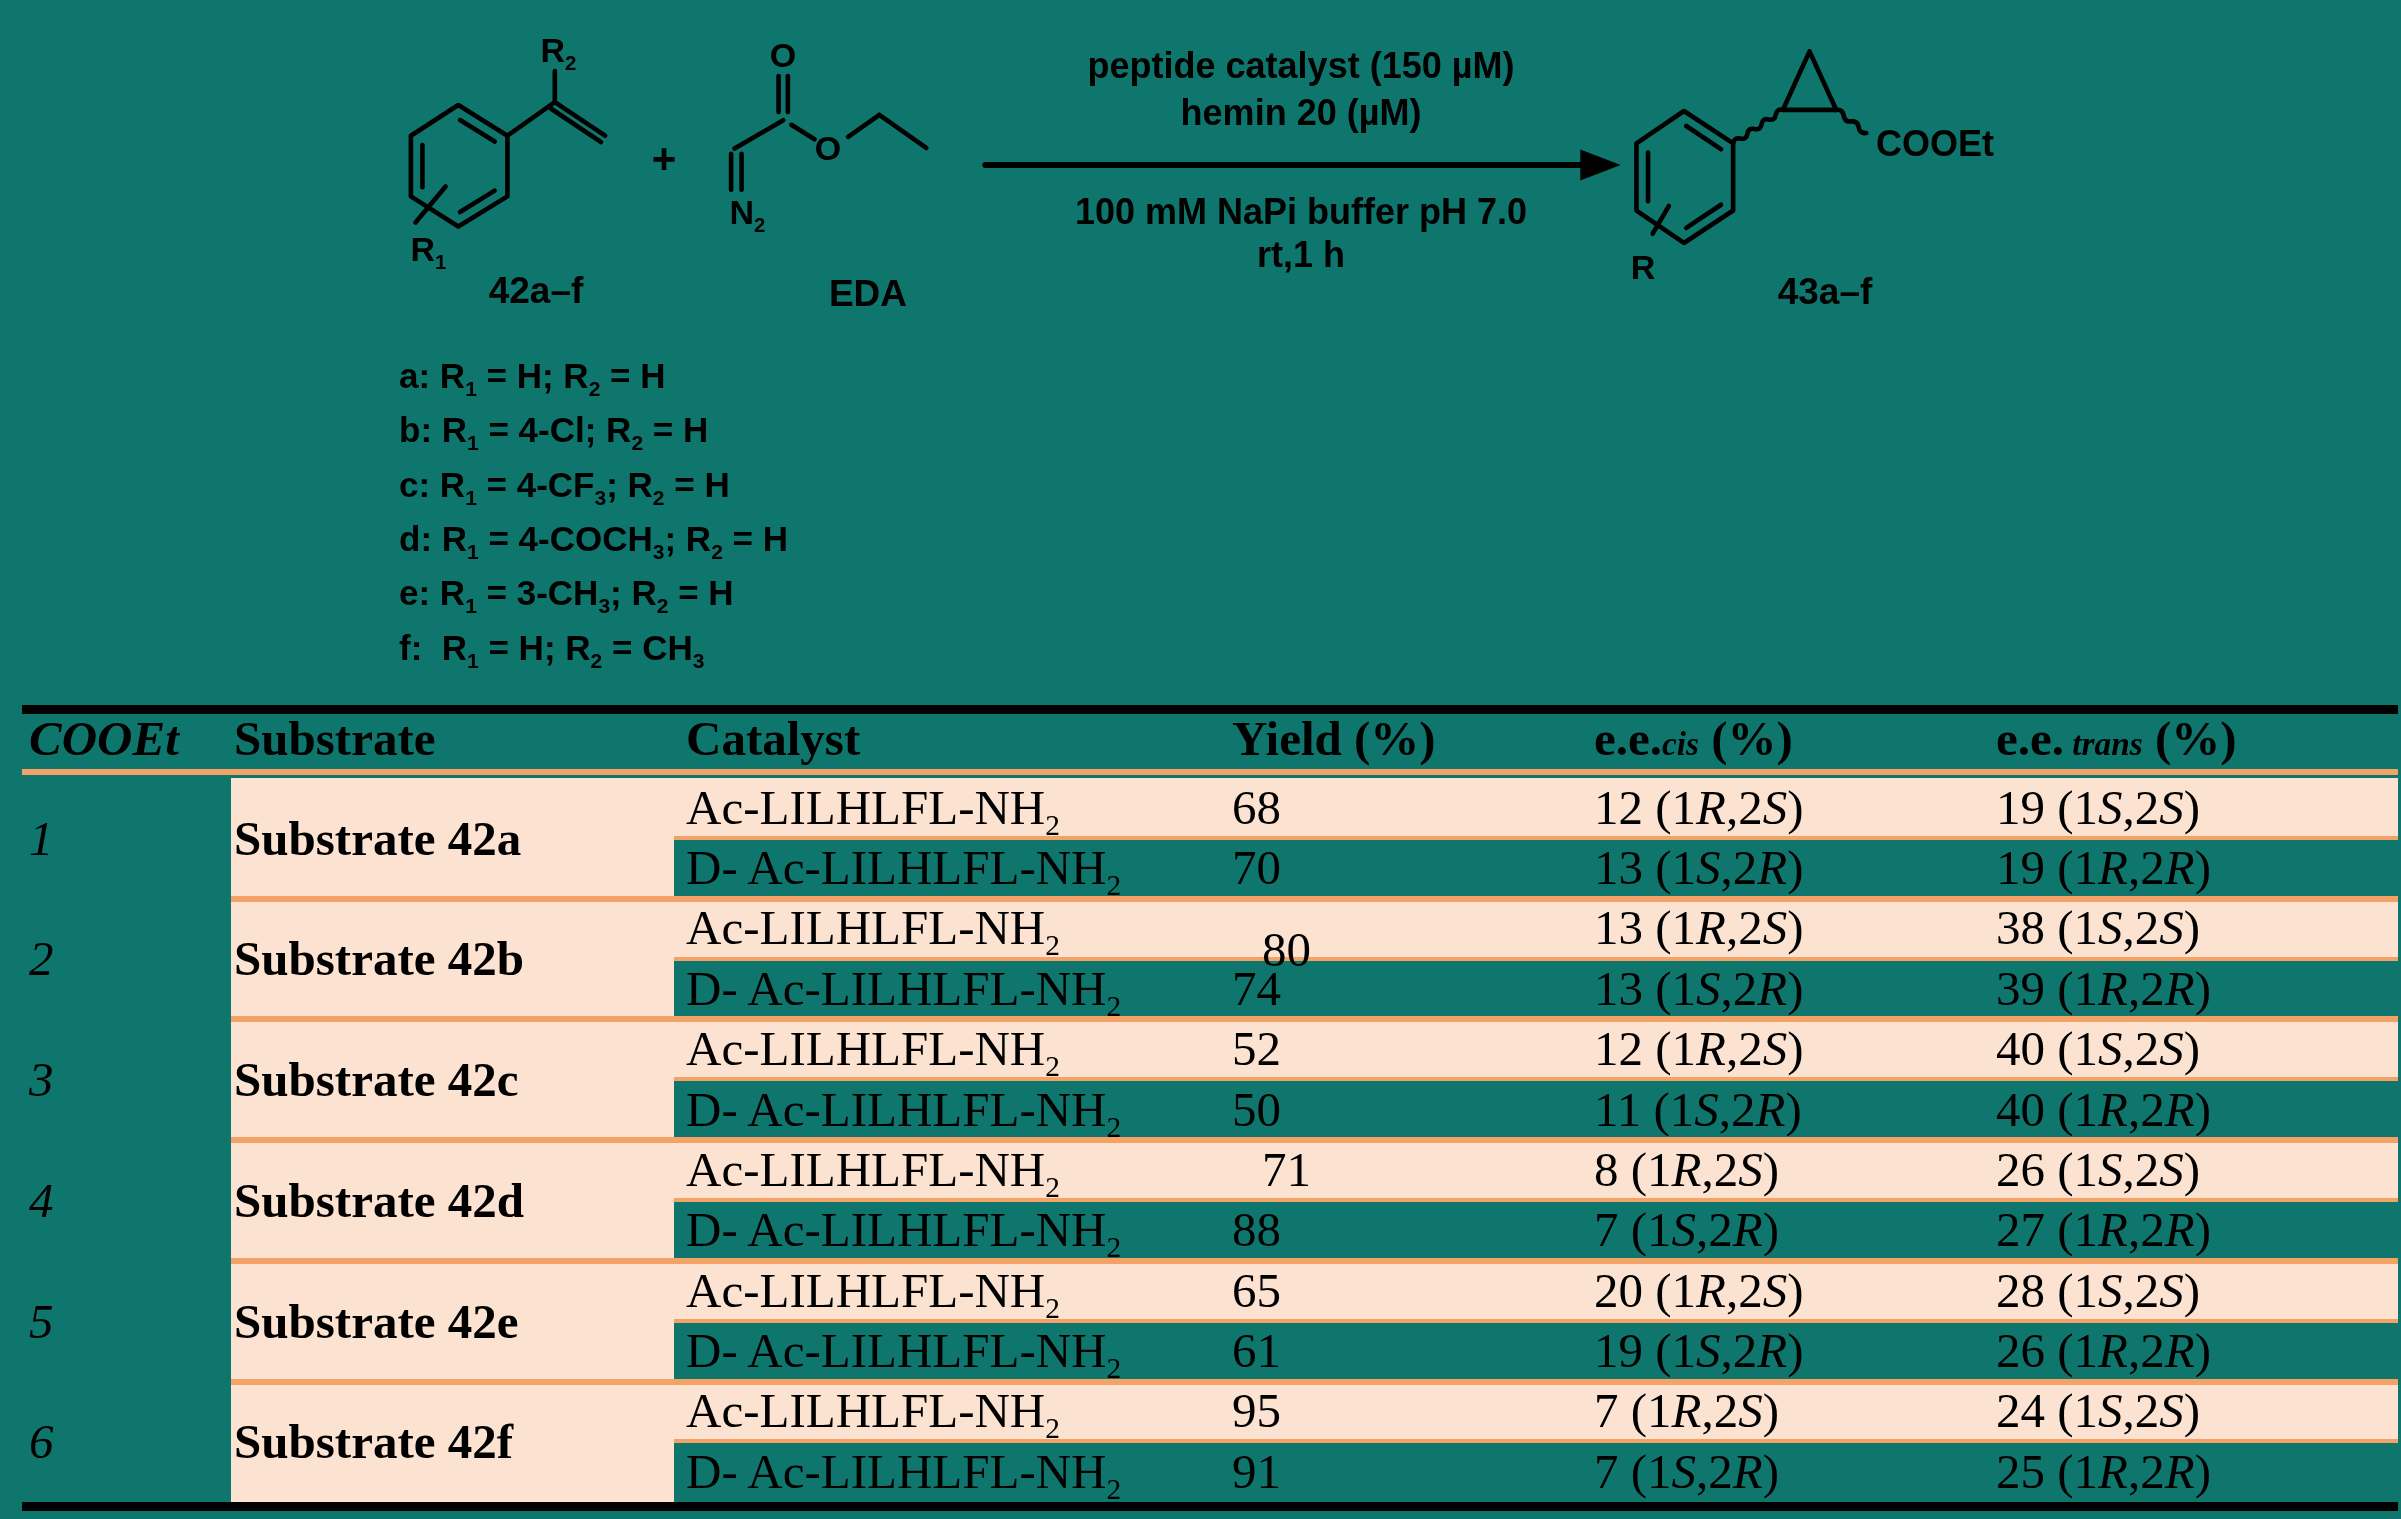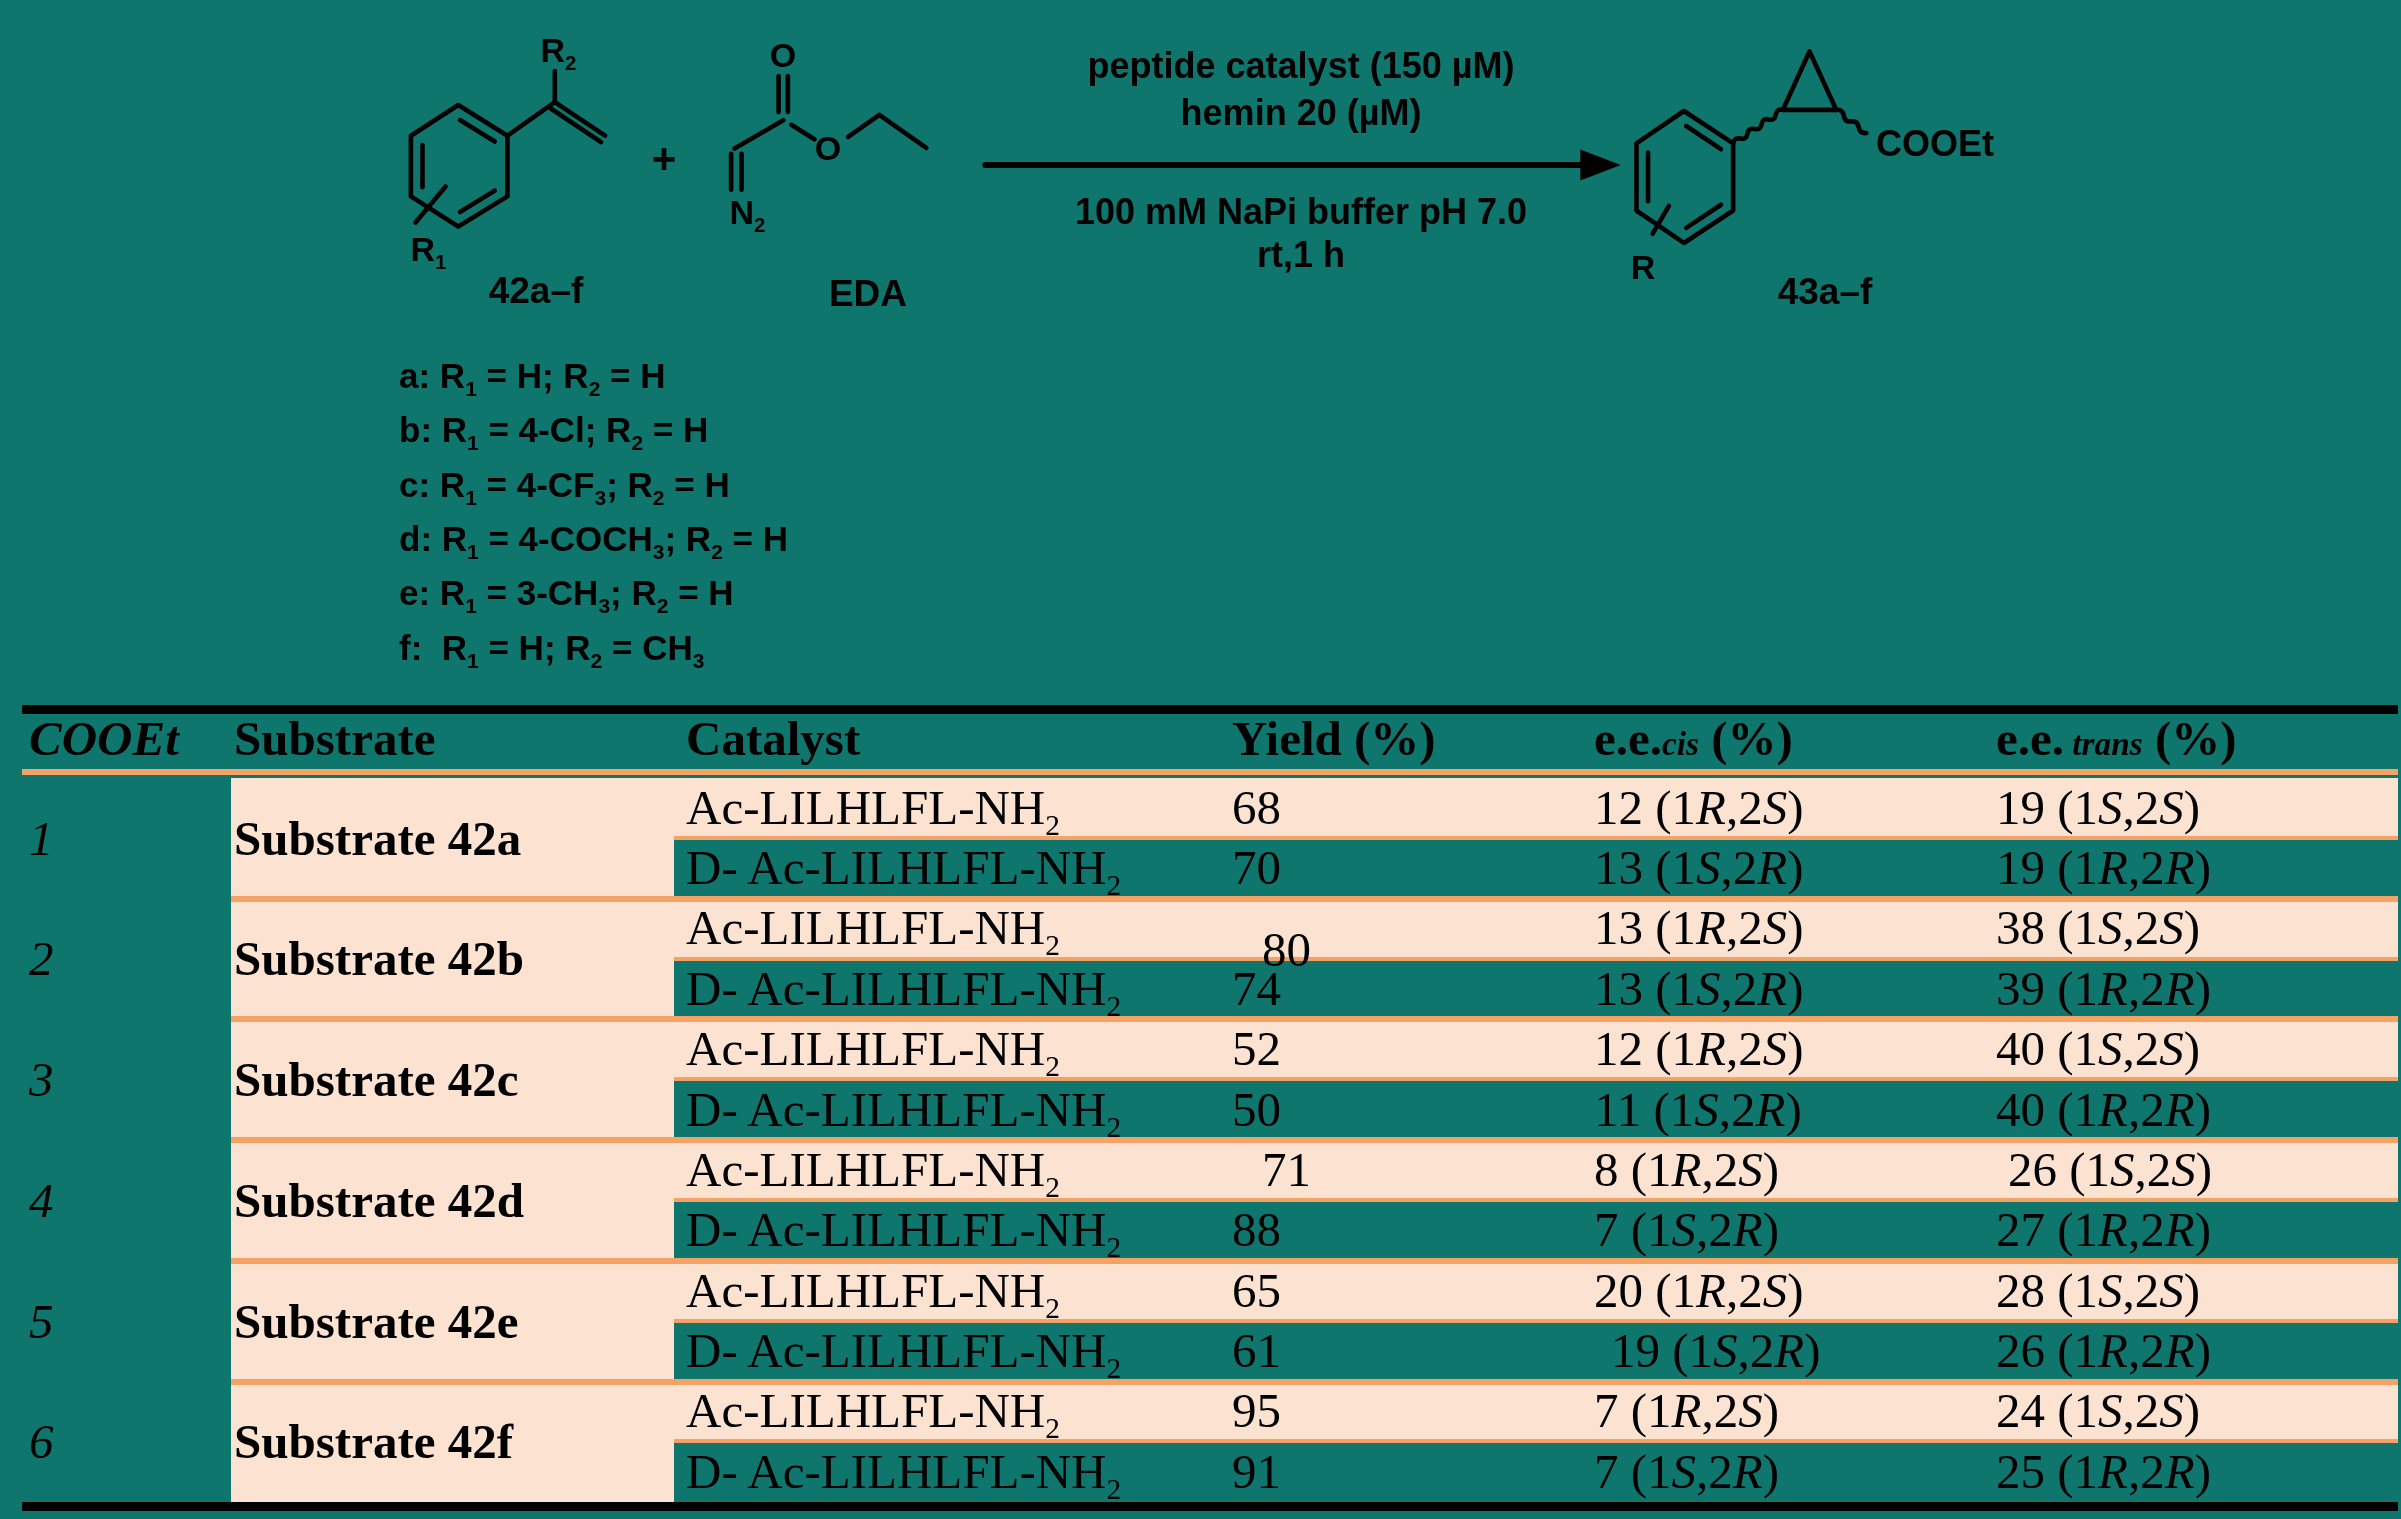--- a/index.html
+++ b/index.html
@@ -167,35 +167,35 @@
     <div class="cell fmt" style="left:686px;top:1080px;height:60px;line-height:60px;">D- Ac-LILHLFL-NH<sub>2</sub></div>
     <div class="cell" style="left:1232px;top:1080px;height:60px;line-height:60px;">50</div>
     <div class="cell fmt" style="left:1594px;top:1080px;height:60px;line-height:60px;">11 (1<i>S</i>,2<i>R</i>)</div>
     <div class="cell fmt" style="left:1996px;top:1080px;height:60px;line-height:60px;">40 (1<i>R</i>,2<i>R</i>)</div>
 
     <div class="cell td-entry" style="left:29px;top:1140px;height:121px;line-height:121px;">4</div>
     <div class="cell td-substrate" style="left:234px;top:1140px;height:121px;line-height:121px;">Substrate 42d</div>
     <div class="cell fmt" style="left:686px;top:1140px;height:60px;line-height:60px;">Ac-LILHLFL-NH<sub>2</sub></div>
     <div class="cell" style="left:1262px;top:1140px;height:60px;line-height:60px;">71</div>
     <div class="cell fmt" style="left:1594px;top:1140px;height:60px;line-height:60px;">8 (1<i>R</i>,2<i>S</i>)</div>
-    <div class="cell fmt" style="left:1996px;top:1140px;height:60px;line-height:60px;margin-left:12px;">26 (1<i>S</i>,2<i>S</i>)</div>
+    <div class="cell fmt" style="left:1996px;top:1140px;height:60px;line-height:60px;">26 (1<i>S</i>,2<i>S</i>)</div>
     <div class="cell fmt" style="left:686px;top:1200px;height:60px;line-height:60px;">D- Ac-LILHLFL-NH<sub>2</sub></div>
     <div class="cell" style="left:1232px;top:1200px;height:60px;line-height:60px;">88</div>
     <div class="cell fmt" style="left:1594px;top:1200px;height:60px;line-height:60px;">7 (1<i>S</i>,2<i>R</i>)</div>
     <div class="cell fmt" style="left:1996px;top:1200px;height:60px;line-height:60px;">27 (1<i>R</i>,2<i>R</i>)</div>
 
     <div class="cell td-entry" style="left:29px;top:1261px;height:121px;line-height:121px;">5</div>
     <div class="cell td-substrate" style="left:234px;top:1261px;height:121px;line-height:121px;">Substrate 42e</div>
     <div class="cell fmt" style="left:686px;top:1261px;height:60px;line-height:60px;">Ac-LILHLFL-NH<sub>2</sub></div>
     <div class="cell" style="left:1232px;top:1261px;height:60px;line-height:60px;">65</div>
     <div class="cell fmt" style="left:1594px;top:1261px;height:60px;line-height:60px;">20 (1<i>R</i>,2<i>S</i>)</div>
     <div class="cell fmt" style="left:1996px;top:1261px;height:60px;line-height:60px;">28 (1<i>S</i>,2<i>S</i>)</div>
     <div class="cell fmt" style="left:686px;top:1321px;height:60px;line-height:60px;">D- Ac-LILHLFL-NH<sub>2</sub></div>
     <div class="cell" style="left:1232px;top:1321px;height:60px;line-height:60px;">61</div>
-    <div class="cell fmt" style="left:1594px;top:1321px;height:60px;line-height:60px;margin-left:17px;">19 (1<i>S</i>,2<i>R</i>)</div>
+    <div class="cell fmt" style="left:1594px;top:1321px;height:60px;line-height:60px;">19 (1<i>S</i>,2<i>R</i>)</div>
     <div class="cell fmt" style="left:1996px;top:1321px;height:60px;line-height:60px;">26 (1<i>R</i>,2<i>R</i>)</div>
 
     <div class="cell td-entry" style="left:29px;top:1381px;height:121px;line-height:121px;">6</div>
     <div class="cell td-substrate" style="left:234px;top:1381px;height:121px;line-height:121px;">Substrate 42f</div>
     <div class="cell fmt" style="left:686px;top:1381px;height:60px;line-height:60px;">Ac-LILHLFL-NH<sub>2</sub></div>
     <div class="cell" style="left:1232px;top:1381px;height:60px;line-height:60px;">95</div>
     <div class="cell fmt" style="left:1594px;top:1381px;height:60px;line-height:60px;">7 (1<i>R</i>,2<i>S</i>)</div>
     <div class="cell fmt" style="left:1996px;top:1381px;height:60px;line-height:60px;">24 (1<i>S</i>,2<i>S</i>)</div>
     <div class="cell fmt" style="left:686px;top:1442px;height:60px;line-height:60px;">D- Ac-LILHLFL-NH<sub>2</sub></div>
     <div class="cell" style="left:1232px;top:1442px;height:60px;line-height:60px;">91</div>

